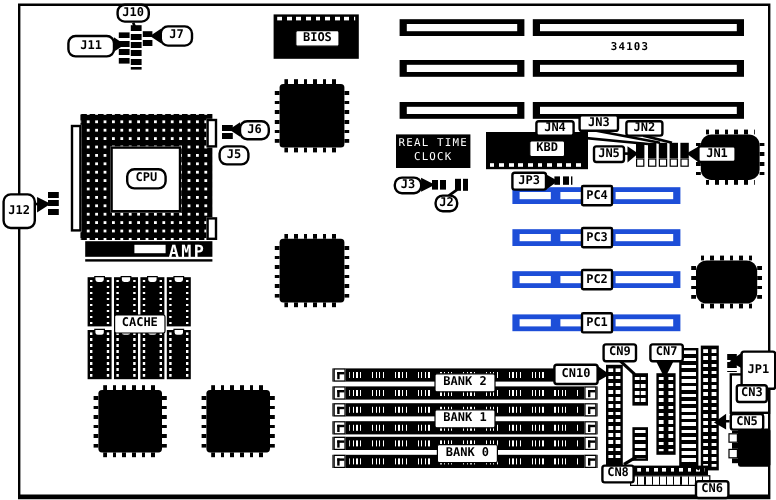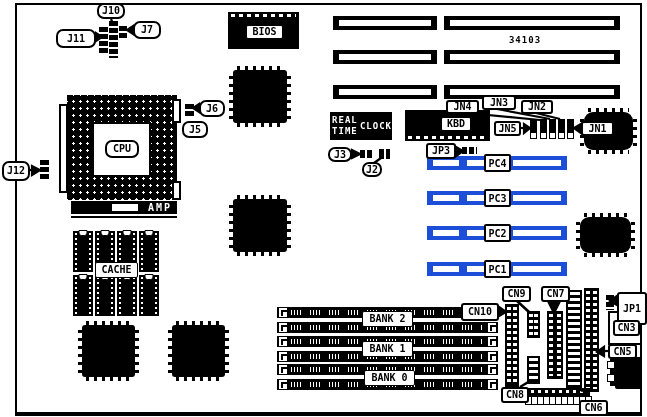--- a/index.html
+++ b/index.html
@@ -55,25 +55,25 @@
   .hdr1 i{position:absolute;left:2px;right:2px;top:2px;bottom:2px;background:repeating-linear-gradient(180deg,#fff 0 3px,transparent 3px 6px)}
   
   .jv{position:absolute;background:repeating-linear-gradient(180deg,#000 0 5px,#fff 5px 7px)}
   .jh{position:absolute;background:repeating-linear-gradient(90deg,#000 0 5px,#fff 5px 7px)}
   .jnj{position:absolute;width:7px;height:13px;background:#000}
   .jnj::after{content:"";position:absolute;left:0;top:13px;width:5px;height:5px;background:#fff;border:1px solid #000}
   
   .teeth{position:absolute;background:#000}
   .teeth i{position:absolute;left:3px;right:3px;top:2px;height:3px;background:repeating-linear-gradient(90deg,#fff 0 3px,transparent 3px 7px)}
   .boxrow{position:absolute;background:repeating-linear-gradient(90deg,#fff 0 5px,#000 5px 6px);border:1px solid #000}
-  .rtc{position:absolute;background:#000;color:#fff;font-weight:bold;font-size:9px;line-height:11px;letter-spacing:1px;
-       display:flex;align-items:center;justify-content:center;text-align:center}
+  .rtc{position:absolute;background:#000;color:#fff;font-weight:normal;font-size:9px;line-height:11px;letter-spacing:1px;
+       display:flex;flex-direction:column;align-items:center;justify-content:center;text-align:center}
   .dash-top::before{content:"";position:absolute;left:3px;right:3px;top:2px;height:3px;background:repeating-linear-gradient(90deg,#fff 0 4px,transparent 4px 8px)}
   .dash-bot::after{content:"";position:absolute;left:3px;right:3px;bottom:2px;height:3px;background:repeating-linear-gradient(90deg,#fff 0 4px,transparent 4px 8px)}
-  .amp-text{position:absolute;right:5px;top:1px;color:#fff;font-weight:bold;font-size:10px;letter-spacing:2px}
+  .amp-text{position:absolute;right:5px;top:1px;color:#fff;font-weight:bold;font-size:14px;letter-spacing:2px}
 </style>
 </head>
 <body>
 
 <div class="board"></div>
 
 <div class="jv" style="left:99px;top:27px;width:9px;height:26px"></div>
 <div class="jv" style="left:109px;top:21px;width:9px;height:37px"></div>
 <div class="jv" style="left:119px;top:26px;width:8px;height:13px"></div>
 <div class="lbl" style="left:97px;top:3px;width:28px;height:16px">J10</div>
@@ -91,21 +91,21 @@
   <span class="abs" style="left:41px;top:3px;width:26px;height:7px;background:#fff"></span>
   <span class="amp-text">AMP</span>
 </div>
 <div class="blk" style="left:71px;top:216px;width:106px;height:2px"></div>
 
 <div class="jv" style="left:185px;top:104px;width:9px;height:13px"></div>
 <div class="jv" style="left:185px;top:123px;width:9px;height:14px"></div>
 <div class="lbl" style="left:199px;top:100px;width:26px;height:17px">J6</div>
 <div class="lbl" style="left:182px;top:121px;width:26px;height:17px">J5</div>
 <div class="jv" style="left:40px;top:160px;width:9px;height:20px"></div>
-<div class="lbl" style="left:2px;top:161px;width:28px;height:20px">J12</div>
+<div class="lbl" style="left:2px;top:161px;width:28px;height:30px">J12</div>
 
 <div class="dip" style="left:73px;top:231px"></div>
 <div class="dip" style="left:95px;top:231px"></div>
 <div class="dip" style="left:117px;top:231px"></div>
 <div class="dip" style="left:139px;top:231px"></div>
 <div class="dip" style="left:73px;top:275px"></div>
 <div class="dip" style="left:95px;top:275px"></div>
 <div class="dip" style="left:117px;top:275px"></div>
 <div class="dip" style="left:139px;top:275px"></div>
 <div class="tag" style="left:95px;top:262px;width:43px;height:16px;z-index:10">CACHE</div>

